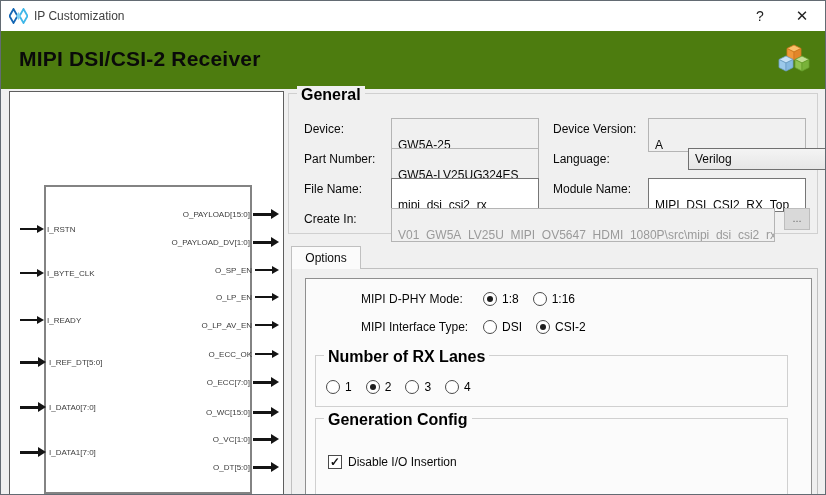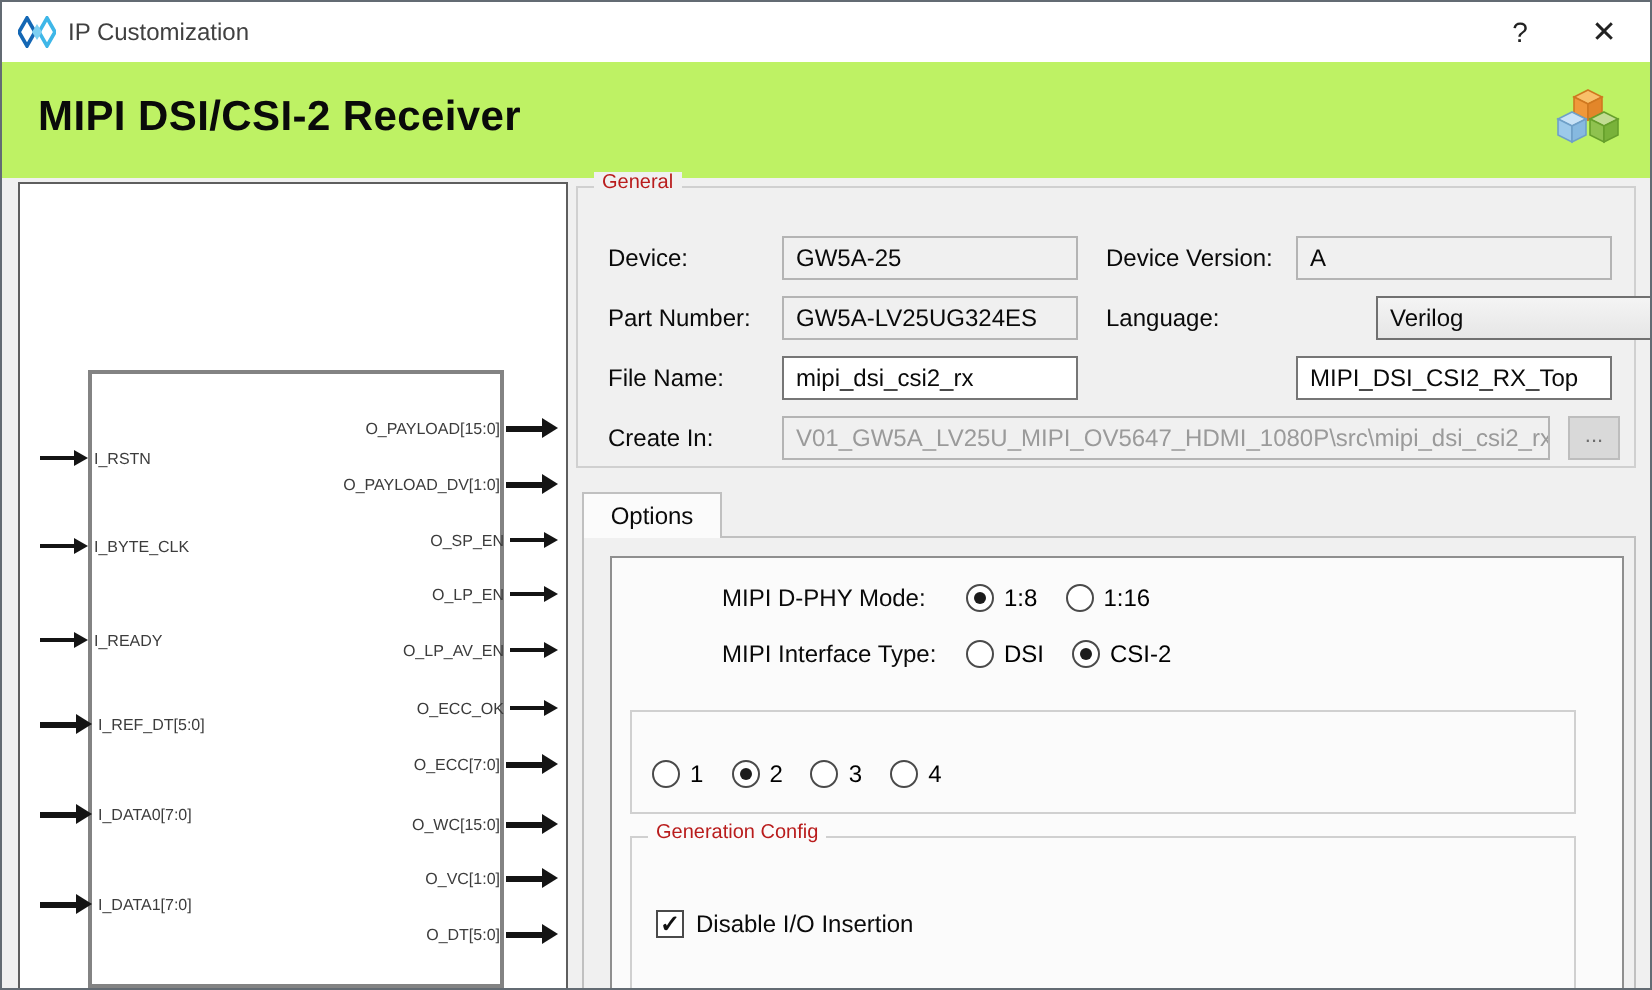--- a/index.html
+++ b/index.html
@@ -23,21 +23,21 @@
   .titlebar .t-title { margin-left:6px; font-size:12px; color:#404040; }
   .tb-btn {
     position:absolute; top:0; width:30px; height:30px;
     display:flex; align-items:center; justify-content:center;
     font-size:14px; color:#222; cursor:default;
   }
   .tb-help { right:50px; }
   .tb-close { right:8px; font-size:15px; }
 
   
-  .header { position:absolute; left:0; top:30px; width:100%; height:58px; background:#bef264; }
+  .header { position:absolute; left:0; top:30px; width:100%; height:58px; background:#4d7c0f; }
   .header .h-title {
     position:absolute; left:18px; top:16px;
     font-size:21px; font-weight:bold; color:#0a0a0a; letter-spacing:0.2px;
   }
   .header .cubes { position:absolute; right:14px; top:12px; }
 
   
   .diagram {
     position:absolute; left:8px; top:90px; width:275px; height:405px;
     background:#ffffff; border:1px solid #5e5e5e;
@@ -59,29 +59,29 @@
   .port.bus .head { border-left-width:8px; border-top-width:5px; border-bottom-width:5px; }
   .port.in  { left:10px; }
   .port.out { right:4px; }
 
   
   .groupbox {
     position:absolute; border:1px solid #d0d0d0;
   }
   .groupbox > .legend {
     position:absolute; top:-8px; left:8px;
-    background:#f0f0f0; padding:0 4px; font-size:10px; color:#b91c1c;
+    background:#f0f0f0; padding:0 4px; font-size:16px; color:#000000;font-weight:bold;
   }
   .groupbox.on-light > .legend { background:#fbfbfb; }
 
   
   .general { left:287px; top:92px; width:530px; height:141px; background:#f0f0f0; }
   .g-label { position:absolute; height:22px; line-height:22px; color:#0a0a0a; }
   .field {
-    position:absolute; height:22px; line-height:20px; padding:0 6px;
+    position:absolute; height:22px; line-height:20px; padding:16px 6px;
     background:#f0f0f0; border:1px solid #b4b4b4; color:#0a0a0a;
     white-space:nowrap; overflow:hidden;
   }
   .field.editable { background:#ffffff; border-color:#767676; }
   .field.muted { color:#9a9a9a; }
   .combo {
     position:absolute; height:22px; line-height:20px; padding:0 22px 0 6px;
     background:linear-gradient(#f4f4f4,#e6e6e6); border:1px solid #707070; color:#0a0a0a;margin-left:40px;
   }
   .combo .caret {
@@ -298,20 +298,21 @@
     <div class="g-label" style="left:15px; top:54px">Part Number:</div>
     <div class="field" style="left:102px; top:54px; width:148px">GW5A-LV25UG324ES</div>
     <div class="g-label" style="left:264px; top:54px">Language:</div>
     <div class="combo" style="left:359px; top:54px; width:158px">
       <span>Verilog</span>
       <span class="caret"></span>
     </div>
 
     <div class="g-label" style="left:15px; top:84px">File Name:</div>
     <div class="field editable" style="left:102px; top:84px; width:148px">mipi_dsi_csi2_rx</div>
+    <div class="g-label" style="left:264px; top:84px">Module Name:</div>
     <div class="field editable" style="left:359px; top:84px; width:158px">MIPI_DSI_CSI2_RX_Top</div>
 
     <div class="g-label" style="left:15px; top:114px">Create In:</div>
     <div class="field muted" style="left:102px; top:114px; width:384px">V01_GW5A_LV25U_MIPI_OV5647_HDMI_1080P\src\mipi_dsi_csi2_rx</div>
     <div class="browse-btn" style="left:495px; top:114px">...</div>
   </div>
 
   <div class="tab">Options</div>
   <div class="tab-pane">
     <div class="inner-frame">
@@ -334,20 +335,21 @@
           <span class="radio"></span>
           <span>DSI</span>
         </span>
         <span class="radio-item">
           <span class="radio checked"></span>
           <span>CSI-2</span>
         </span>
       </div>
 
       <div class="groupbox on-light rx-group">
+        <span class="legend">Number of RX Lanes</span>
         <div class="rx-radios">
           <span class="radio-item">
             <span class="radio"></span>
             <span>1</span>
           </span>
           <span class="radio-item">
             <span class="radio checked"></span>
             <span>2</span>
           </span>
           <span class="radio-item">

